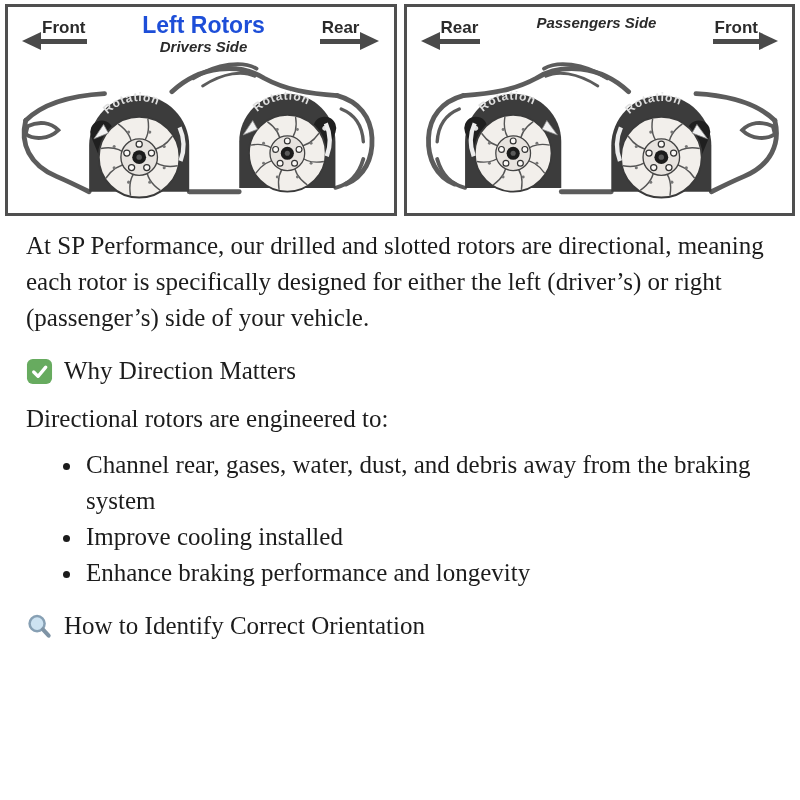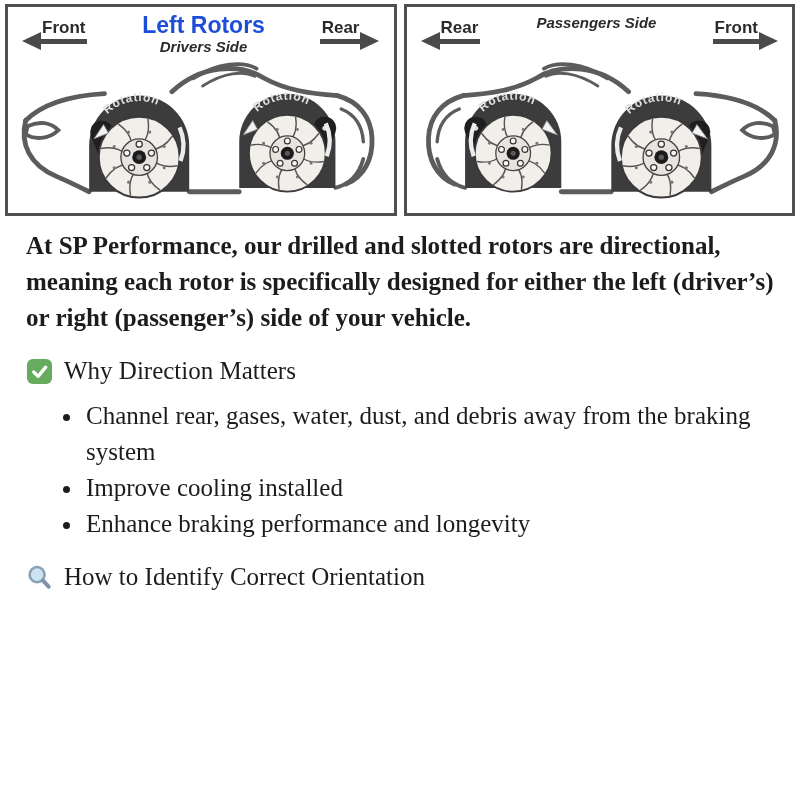--- a/index.html
+++ b/index.html
@@ -19,21 +19,21 @@
       border:9px solid transparent;border-left:0;border-right:19px solid #4a4a4a;}
   .bar-right::after{content:"";position:absolute;right:-18px;top:-7px;
       border:9px solid transparent;border-right:0;border-left:19px solid #4a4a4a;}
   .panel-title-block{text-align:center;font-family:"Liberation Sans",sans-serif;}
   .panel-title{font-weight:bold;font-size:23px;line-height:1.05;color:#1d4ed8;}
   .panel-subtitle{font-weight:bold;font-style:italic;font-size:15px;color:#2b2b2b;margin-top:1px;}
   .car-svg{position:absolute;left:0;bottom:2px;width:100%;height:152px;display:block;}
 
   
   .article{padding:0 24px 10px 26px;font-size:25px;line-height:36px;}
-  .article p{margin:12px 0 10px 0;font-weight:bold;}
+  .article p{margin:12px 0 10px 0;}
   .heading{display:flex;align-items:center;gap:11px;font-size:25px;line-height:36px;margin:17px 0 9px 0;}
   .heading .icon{flex:0 0 auto;display:inline-flex;}
   .h-bold{font-weight:normal;}
   .h-reg{font-weight:normal;}
   .article ul{margin:9px 0 9px 0;padding-left:58px;}
   .article li{margin:0;padding-left:2px;}
 </style>
 </head>
 <body>
 
@@ -237,20 +237,21 @@
   <div class="heading h-bold">
     <span class="icon">
       <svg viewBox="0 0 28 28" width="27" height="27">
         <rect x="1" y="1" width="26" height="26" rx="6" fill="#67ab5f"></rect>
         <path d="M8 14.5 L12.5 19 L20.5 9.5" stroke="#fff" stroke-width="3.4" fill="none" stroke-linecap="round" stroke-linejoin="round"></path>
       </svg>
     </span>
     <span>Why Direction Matters</span>
   </div>
 
+  <p>Directional rotors are engineered to:</p>
 
   <ul>
     <li>Channel rear, gases, water, dust, and debris away from the braking system</li>
     <li>Improve cooling installed</li>
     <li>Enhance braking performance and longevity</li>
   </ul>
 
   <div class="heading h-reg">
     <span class="icon">
       <svg viewBox="0 0 28 28" width="27" height="27">

